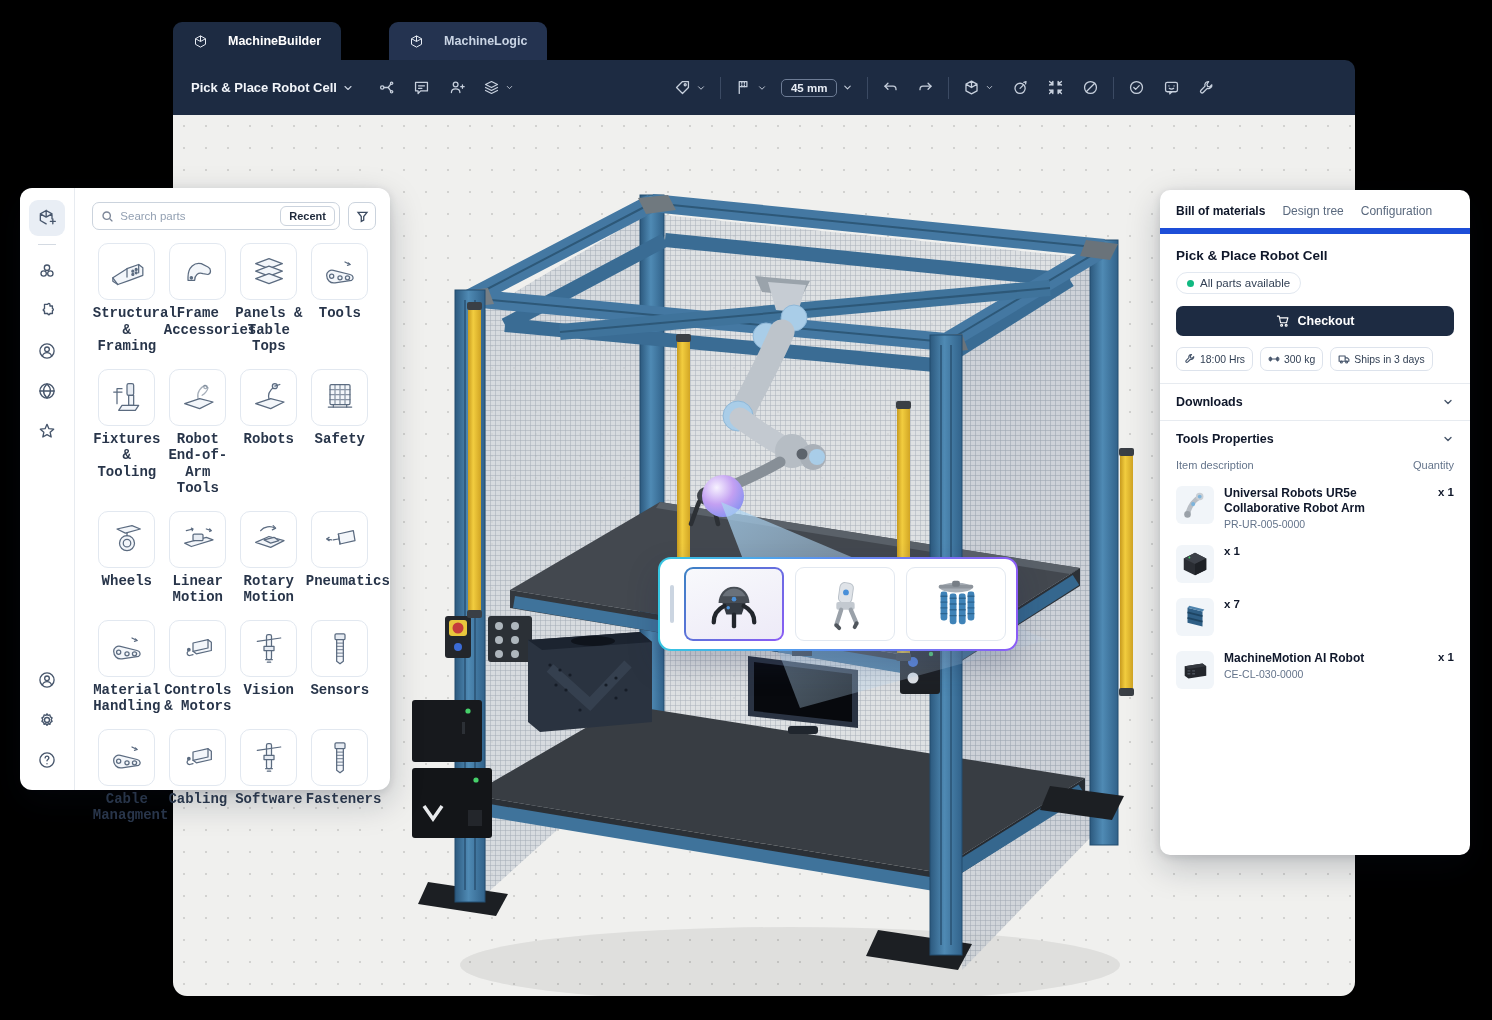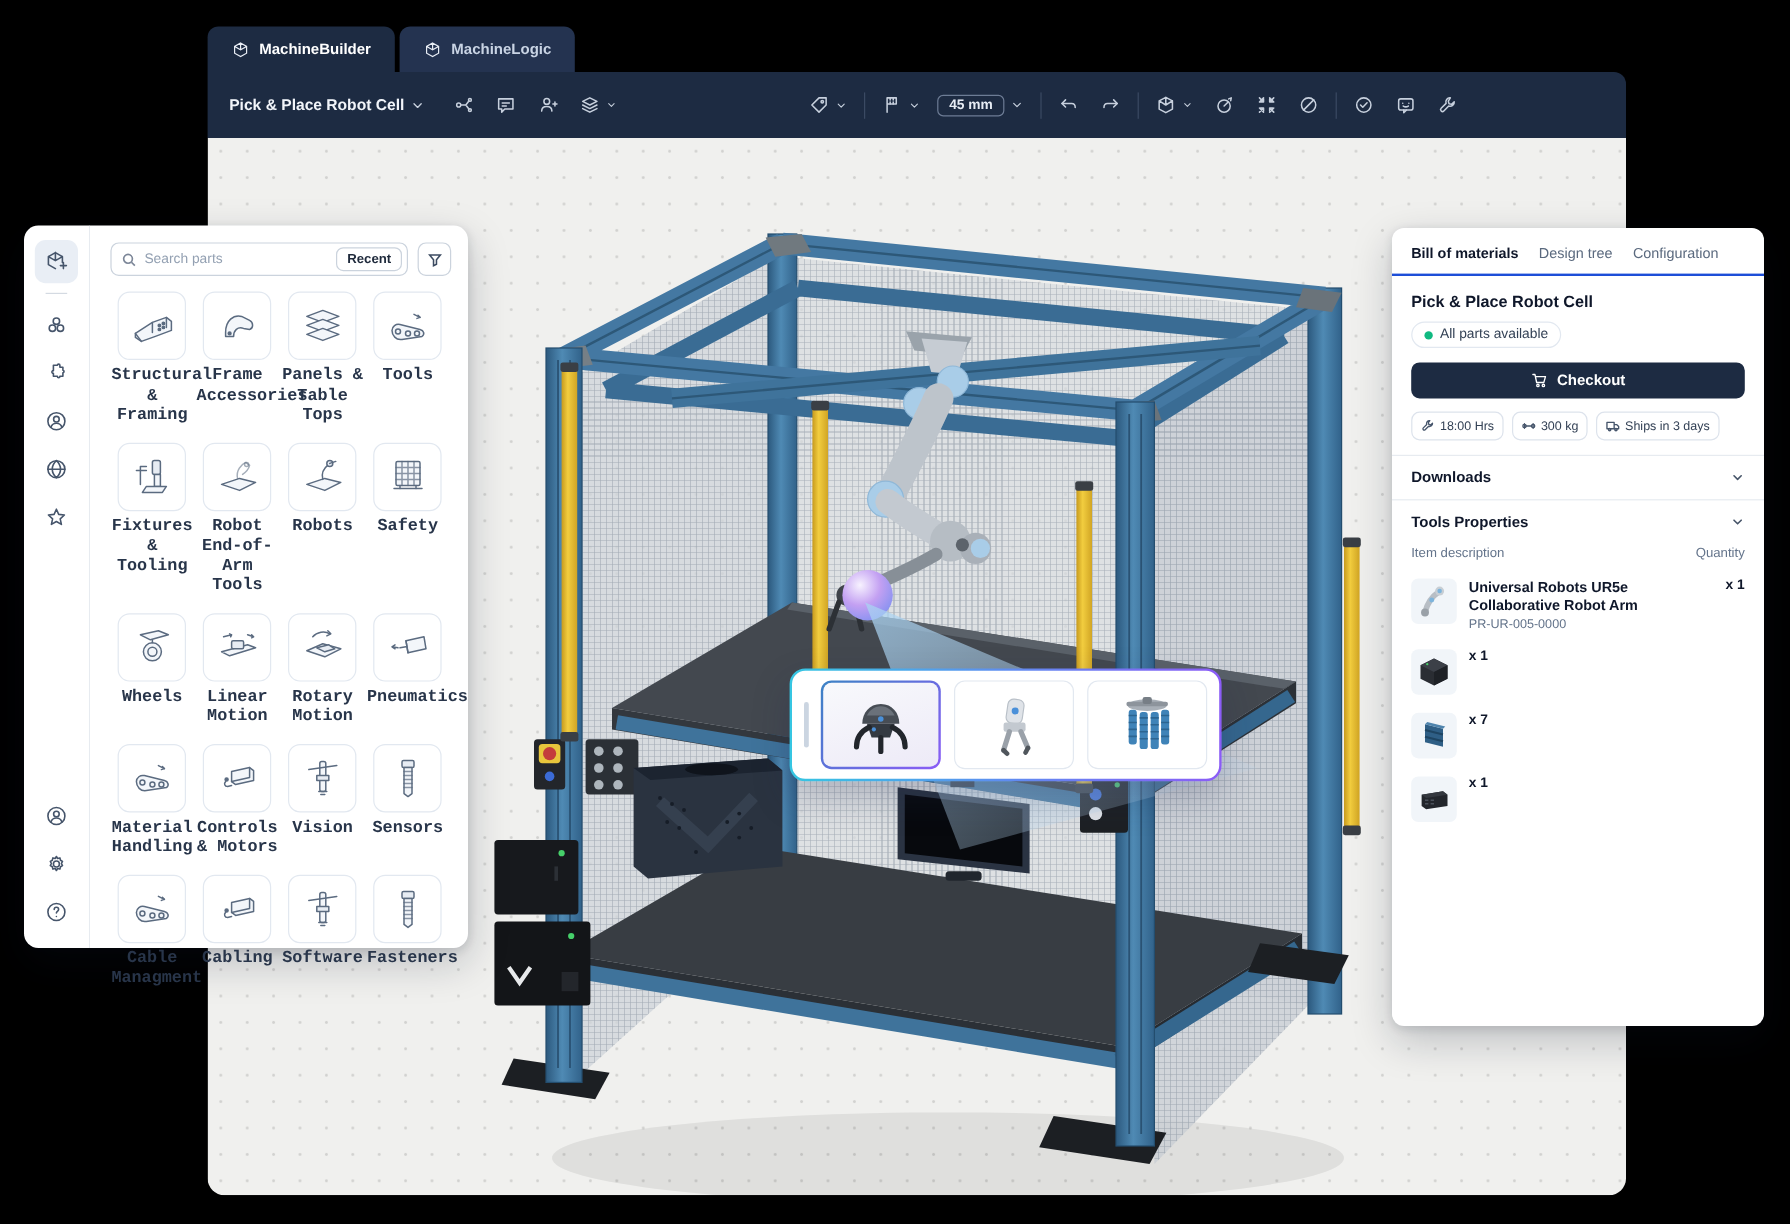--- a/index.html
+++ b/index.html
@@ -1,23 +1,23 @@
 <!DOCTYPE html>
 <html><head>
 <meta charset="utf-8">
 <style>
   * { margin:0; padding:0; box-sizing:border-box; }
   html,body { width:1492px; height:1020px; background:#000; font-family:"Liberation Sans", sans-serif; overflow:hidden; position:relative; }
 
   
   .app-window { position:absolute; left:173px; top:22px; width:1182px; height:974px; }
   .tabs-row { position:absolute; left:0; top:0; height:38px; display:flex; gap:4px; }
-  .brand-tab { display:flex; align-items:center; gap:8px; padding:0 20px; height:38px; border-radius:9px 9px 0 0; color:#fff; font-size:12.5px; font-weight:700; cursor:pointer; }
+  .brand-tab { display:flex; align-items:center; gap:20px; padding:0 20px; height:38px; border-radius:9px 9px 0 0; color:#fff; font-size:12.5px; font-weight:700; cursor:pointer; }
   .brand-tab.active { background:#1d2b42; }
-  .brand-tab.inactive { background:#243350; color:#c9d4e4; font-weight:600; }
+  .brand-tab.inactive { background:#243350; color:#c9d4e4; font-weight:600;margin-left:44px; }
   .brand-tab svg { width:15px; height:15px; stroke:#e8edf5; fill:none; stroke-width:1.6; }
 
   .toolbar { position:absolute; left:0; top:38px; width:1182px; height:55px; background:#1d2b42; border-radius:0 10px 0 0; display:flex; align-items:center; color:#dde5f0; }
   .toolbar svg { stroke:#c7d0dd; fill:none; stroke-width:1.5; stroke-linecap:round; stroke-linejoin:round; }
   .tb-group { display:flex; align-items:center; gap:18px; }
   .tb-btn { display:flex; align-items:center; gap:5px; cursor:pointer; }
   .tb-divider { width:1px; height:22px; background:#3b4a63; margin:0 14px; }
   .project-name { font-size:13px; font-weight:600; color:#f2f5fa; }
   .measure-box { border:1px solid #6d7c95; border-radius:5px; padding:2px 9px; font-size:11.5px; font-weight:600; color:#e8edf5; }
 
@@ -49,21 +49,21 @@
   .filter-btn svg { width:13px; height:13px; stroke:#3c4b61; fill:none; stroke-width:1.6; }
 
   .parts-grid { margin-top:13px; display:grid; grid-template-columns:repeat(4, 69px); column-gap:2px; row-gap:14px; }
   .tile-cell { width:69px; display:flex; flex-direction:column; align-items:center; }
   .tile { width:57px; height:57px; border:1px solid #e2e8f0; border-radius:10px; background:#fff; display:flex; align-items:center; justify-content:center; cursor:pointer; }
   .tile svg { width:40px; height:40px; stroke:#5b6b80; fill:none; stroke-width:1.5; stroke-linecap:round; stroke-linejoin:round; }
   .tile-label { margin-top:5px; font-size:14px; font-weight:600; color:#28354a; text-align:center; line-height:1.18; width:68px;font-family:Liberation Mono, monospace; }
 
   
   .right-panel { left:1160px; top:190px; width:310px; height:665px; padding:14px 16px 0 16px; overflow:hidden; border-radius:10px; }
-  .bom-tabs { display:flex; gap:17px; padding-bottom:10px; border-bottom:2px solid #1d4ed8; margin:0 -16px; padding-left:16px; }
+  .bom-tabs { display:flex; gap:17px; padding-bottom:10px; border-bottom:6px solid #1d4ed8; margin:0 -16px; padding-left:16px; }
   .bom-tab { font-size:12px; color:#5a697e; cursor:pointer; }
   .bom-tab.active { color:#0f172a; font-weight:700; }
   .bom-title { margin-top:14px; font-size:13.5px; font-weight:700; color:#0f172a; }
   .badge { display:inline-flex; align-items:center; gap:6px; border:1px solid #e2e8f0; border-radius:999px; padding:4px 10px; margin-top:9px; font-size:11.5px; color:#334155; }
   .badge .dot { width:7px; height:7px; border-radius:50%; background:#10b981; }
   .checkout-btn { margin-top:12px; width:100%; height:30px; background:#1d2b42; color:#fff; border:none; border-radius:7px; font-size:12.5px; font-weight:700; display:flex; align-items:center; justify-content:center; gap:8px; cursor:pointer; font-family:"Liberation Sans",sans-serif; }
   .checkout-btn svg { width:14px; height:14px; stroke:#fff; fill:none; stroke-width:1.6; stroke-linecap:round; stroke-linejoin:round; }
   .stat-chips { display:flex; gap:7px; margin-top:11px; }
   .chip { display:flex; align-items:center; gap:4px; border:1px solid #dde3ec; border-radius:7px; padding:5px 7px; font-size:10.4px; color:#334155; white-space:nowrap; }
   .chip svg { width:12px; height:12px; stroke:#46556b; fill:none; stroke-width:1.5; stroke-linecap:round; stroke-linejoin:round; }
@@ -914,15 +914,19 @@
   </div>
 
   <div class="item-row">
     <div class="thumb">
       <svg width="30" height="30" viewBox="0 0 32 32">
         <polygon points="5,12 24,9 28,12 28,22 9,25 5,22" fill="#23262c"></polygon>
         <polygon points="5,12 24,9 28,12 9,15" fill="#34383f"></polygon>
         <path d="M8 17 h3 M8 20 h3 M13 17 h3 M13 20 h3" stroke="#4a505a" stroke-width="1.4"></path>
       </svg>
     </div>
+    <div class="item-text">
+      <div class="item-name">MachineMotion AI Robot</div>
+      <div class="item-sku">CE-CL-030-0000</div>
+    </div>
     <div class="item-qty">x 1</div>
   </div>
 </div>
 
 </body></html>

